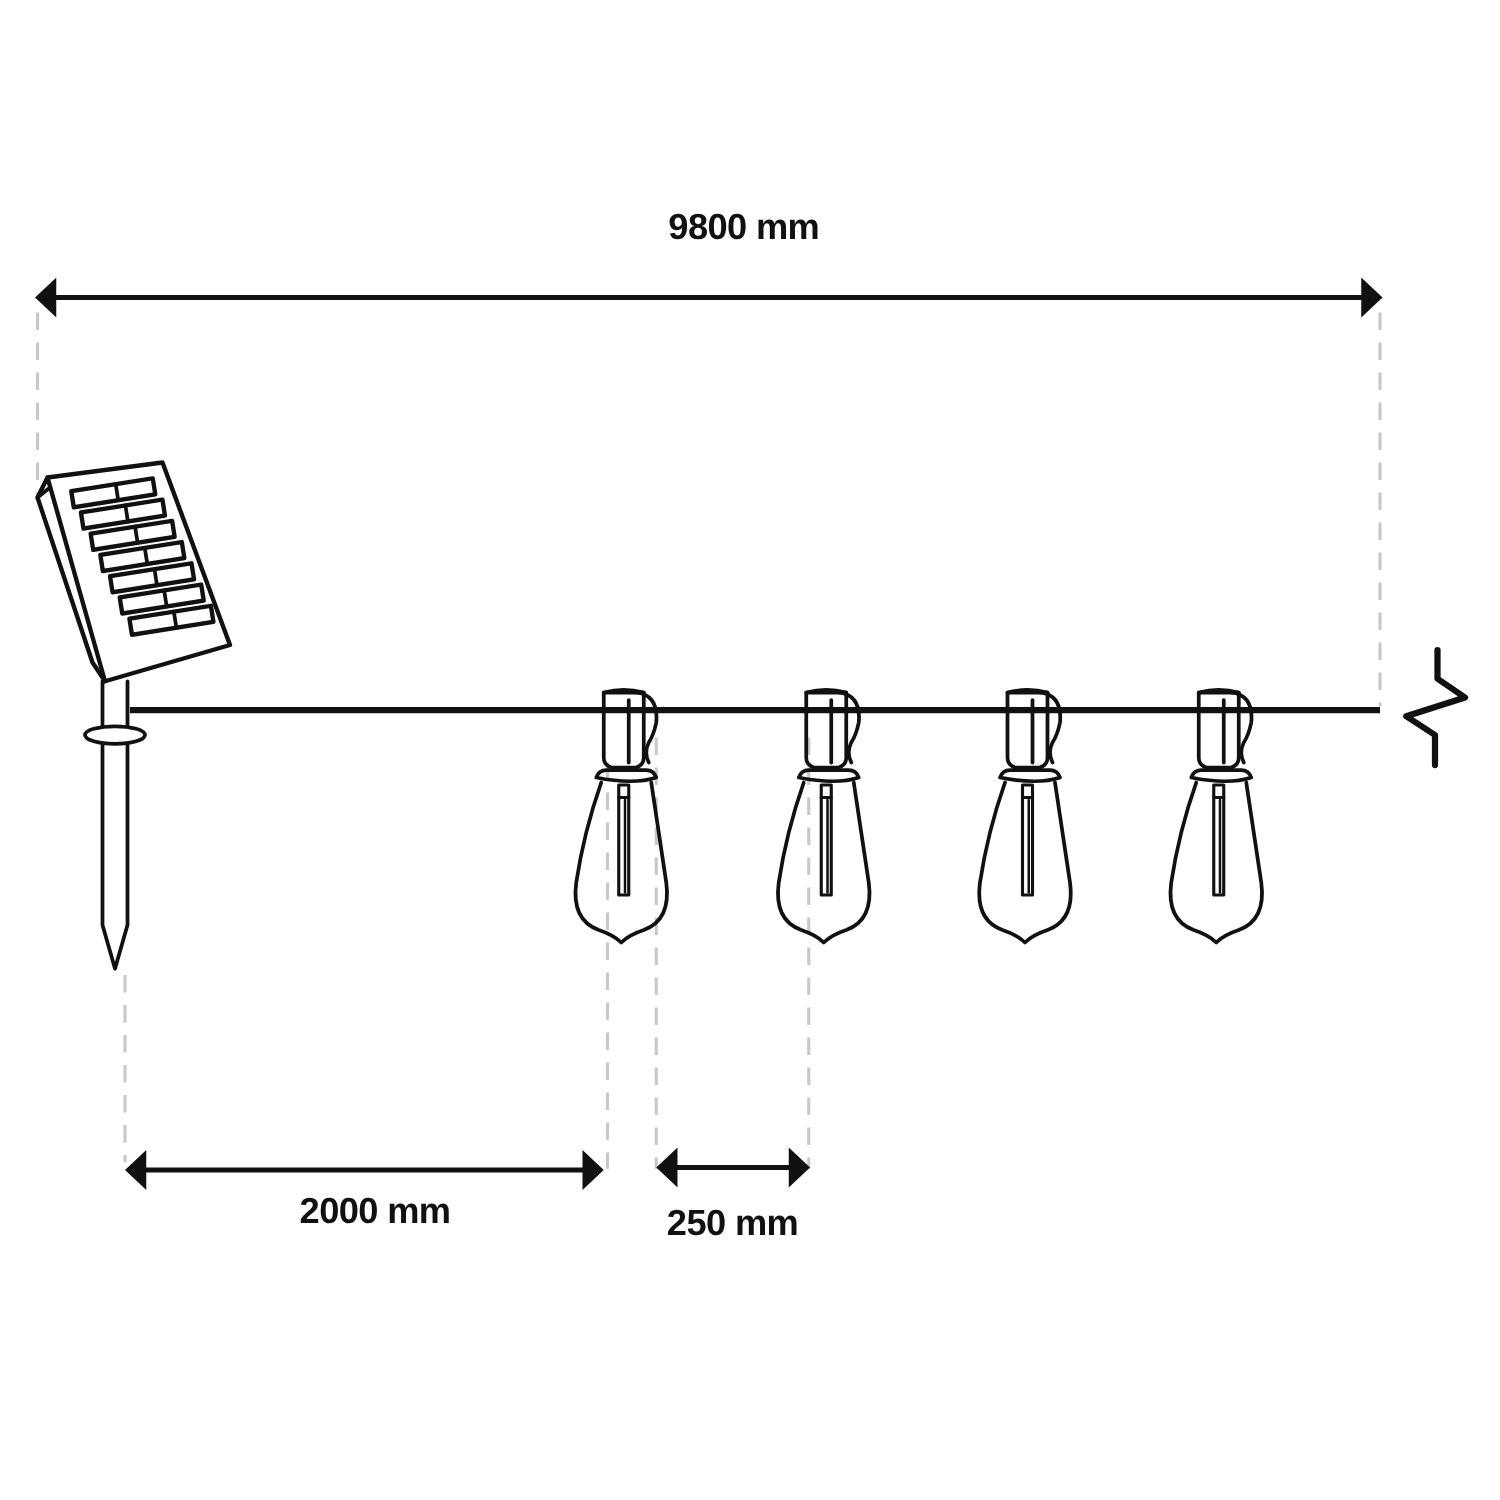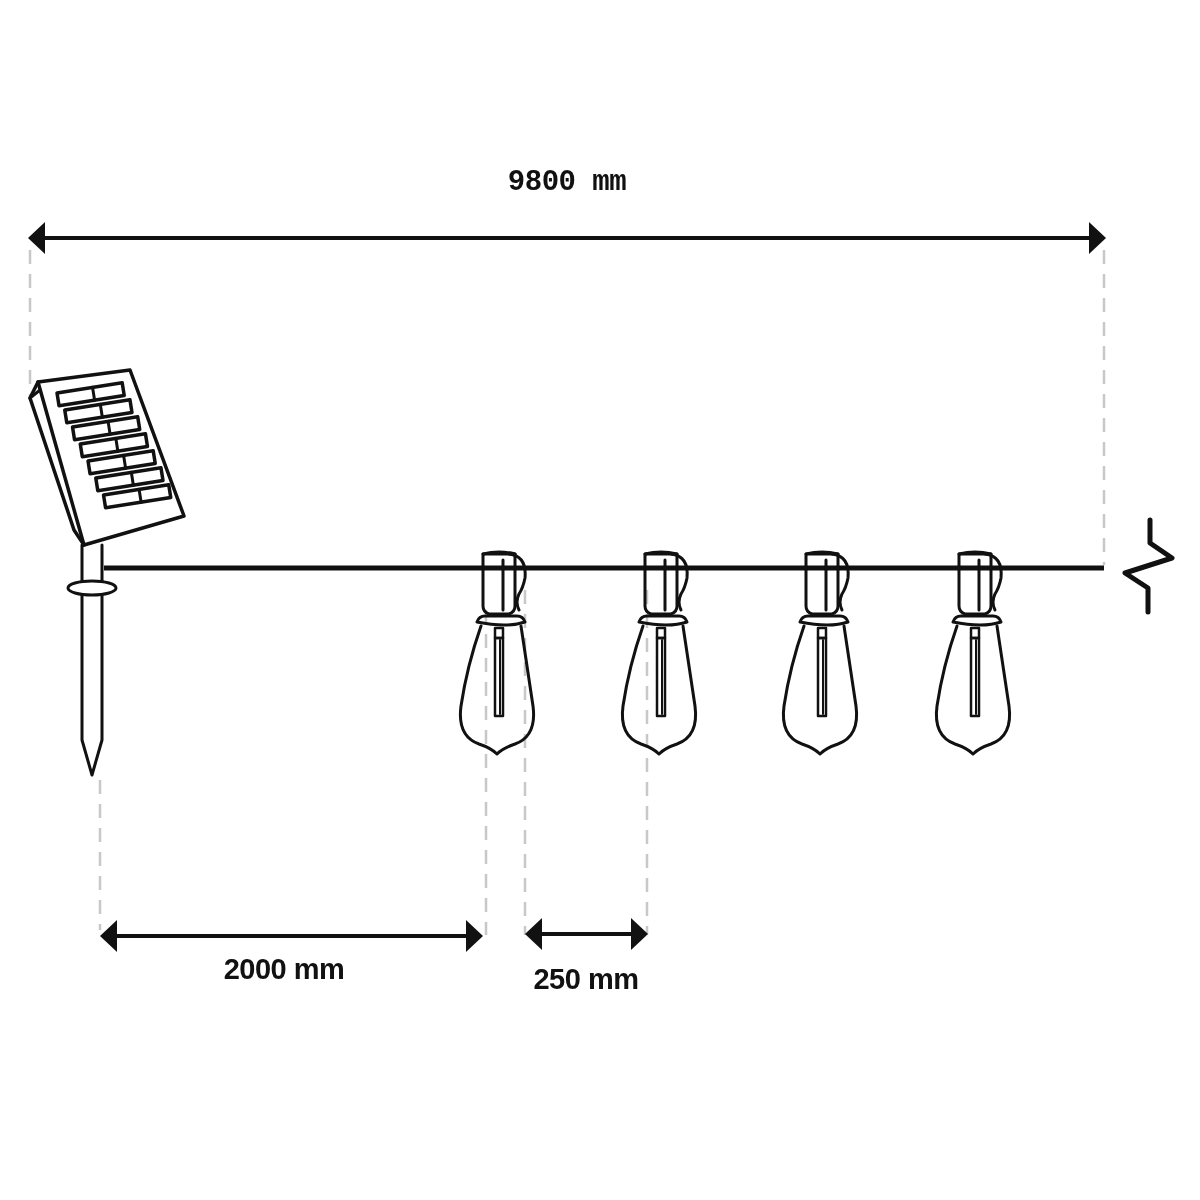--- a/index.html
+++ b/index.html
@@ -8,22 +8,22 @@
     .dim-label {
       position: absolute;
       font-family: "Liberation Sans", "DejaVu Sans", sans-serif;
       font-weight: bold;
       font-size: 29px;
       color: #111111;
       white-space: nowrap;
       transform: translateX(-50%);
       letter-spacing: -0.5px;
     }
-    #label-total { left: 567px; top: 166px; font-family: Liberation Mono, monospace; }
-    #label-first { left: 284px; top: 953px; text-align: center; }
+    #label-total { left: 595px; top: 166px; }
+    #label-first { left: 300px; top: 953px; text-align: center; }
     #label-spacing { left: 586px; top: 963px; }
     .stroke { stroke: #111; fill: none; stroke-linejoin: round; stroke-linecap: round; }
     .dash { stroke: #c8c8c8; stroke-width: 2.5; stroke-dasharray: 14 10; fill: none; }
   </style>
 </head>
 <body>
 
 <div>
   <svg id="canvas" viewBox="0 0 1200 1200" xmlns="http://www.w3.org/2000/svg">
     <defs>

